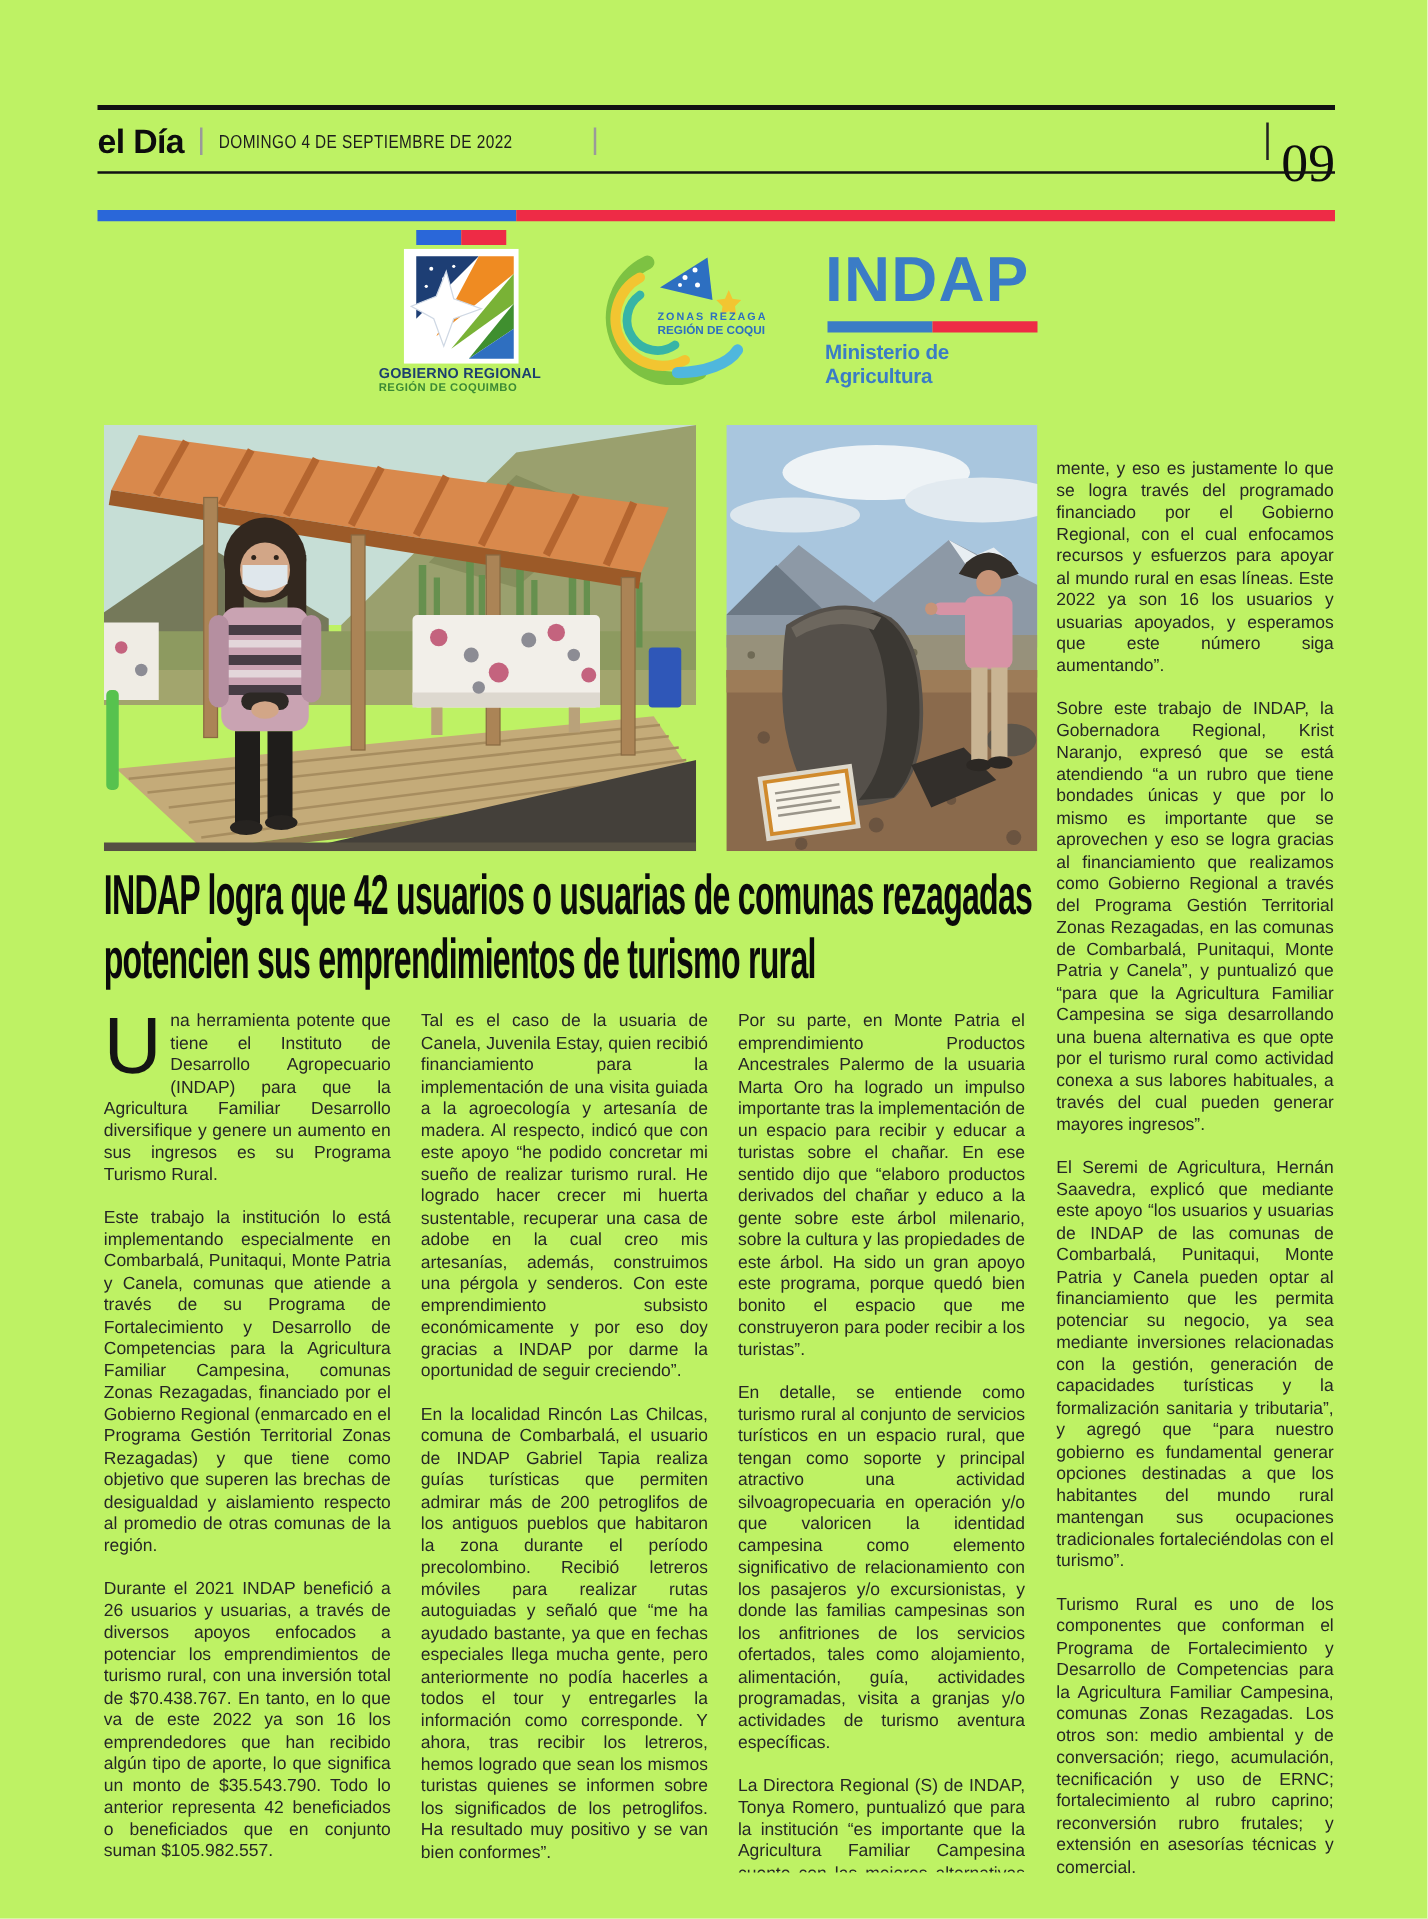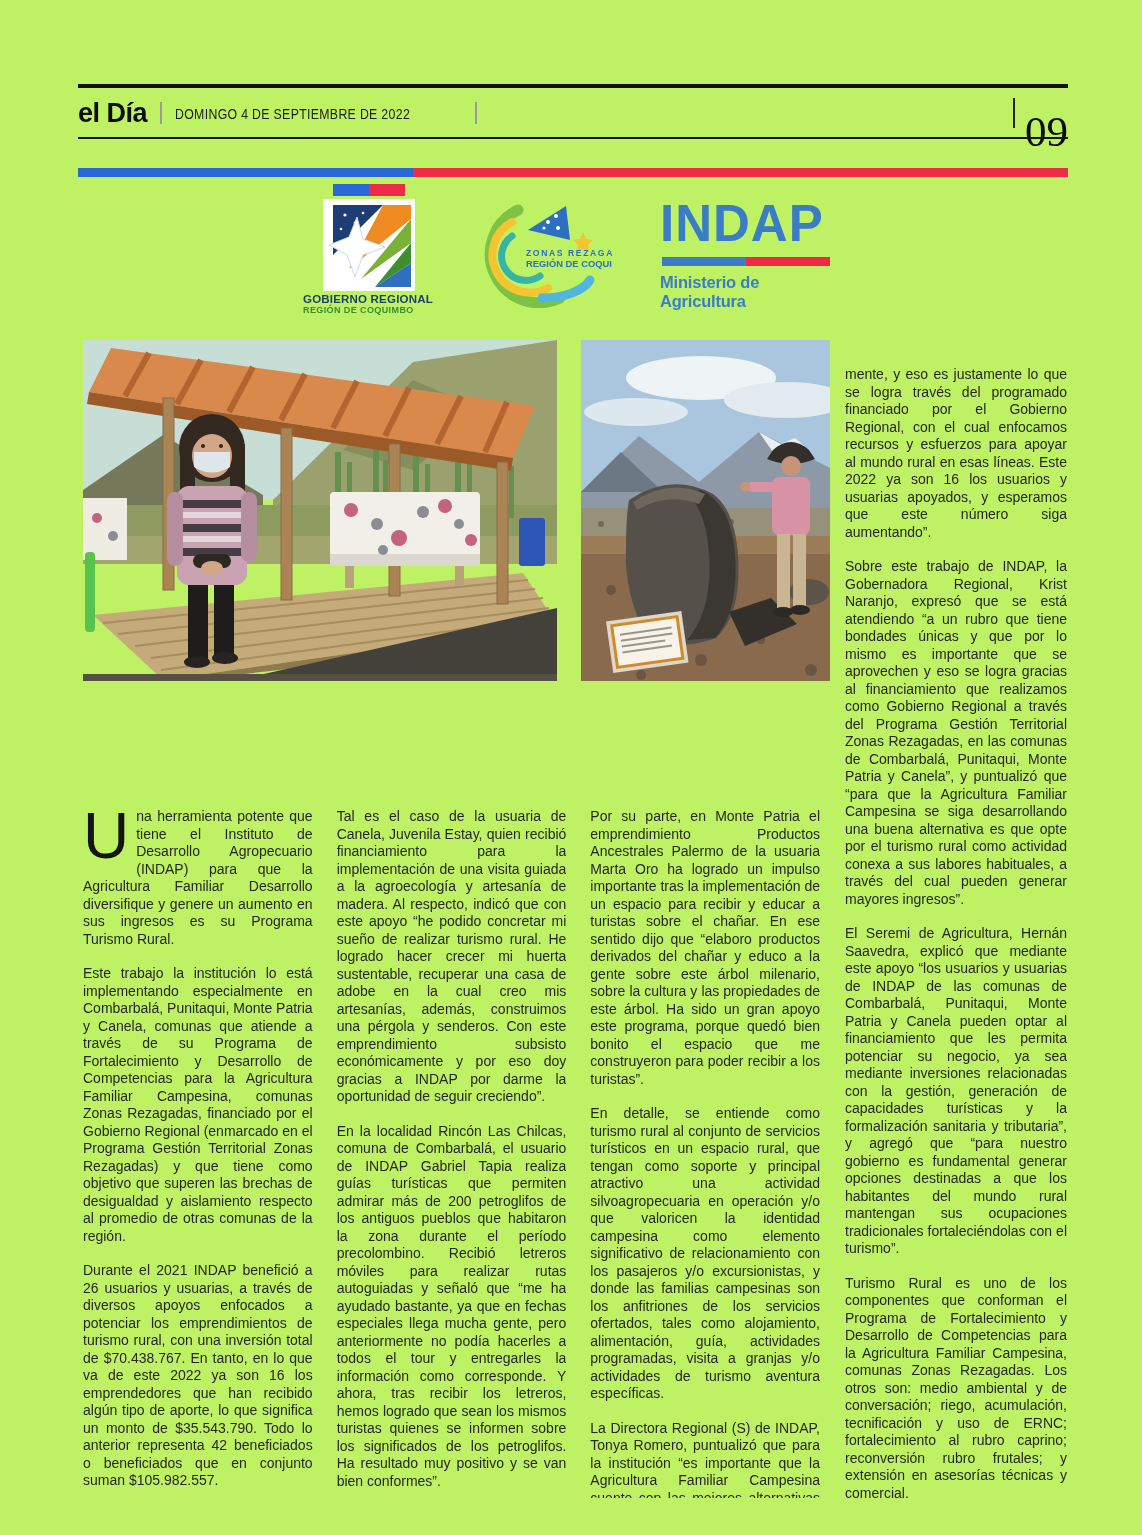--- a/index.html
+++ b/index.html
@@ -277,20 +277,26 @@
         <g fill="#9a958a">
             <rect x="40" y="290" width="52" height="2"></rect>
             <rect x="40" y="296" width="52" height="2"></rect>
             <rect x="40" y="302" width="44" height="2"></rect>
             <rect x="40" y="308" width="50" height="2"></rect>
           </g>
       </g>
     </svg>
   </div>
 
+  <div class="headline">
+    <div class="headline-inner">
+      <div>INDAP logra que 42 usuarios o usuarias de comunas rezagadas</div>
+      <div>potencien sus emprendimientos de turismo rural</div>
+    </div>
+  </div>
 
   <div class="cols123 bodytext">
     <div class="col">
       <p><span class="dropcap">U</span><span>na herramienta potente que tiene el Instituto de Desarrollo Agropecuario (INDAP) para que la Agricultura Familiar Desarrollo diversifique y genere un aumento en sus ingresos es su Programa Turismo Rural.</span></p>
       <p>Este trabajo la institución lo está implementando especialmente en Combarbalá, Punitaqui, Monte Patria y Canela, comunas que atiende a través de su Programa de Fortalecimiento y Desarrollo de Competencias para la Agricultura Familiar Campesina, comunas Zonas Rezagadas, financiado por el Gobierno Regional (enmarcado en el Programa Gestión Territorial Zonas Rezagadas) y que tiene como objetivo que superen las brechas de desigualdad y aislamiento respecto al promedio de otras comunas de la región.</p>
       <p>Durante el 2021 INDAP benefició a 26 usuarios y usuarias, a través de diversos apoyos enfocados a potenciar los emprendimientos de turismo rural, con una inversión total de $70.438.767. En tanto, en lo que va de este 2022 ya son 16 los emprendedores que han recibido algún tipo de aporte, lo que significa un monto de $35.543.790. Todo lo anterior representa 42 beneficiados o beneficiados que en conjunto suman $105.982.557.</p>
     </div>
     <div class="col">
       <p>Tal es el caso de la usuaria de Canela, Juvenila Estay, quien recibió financiamiento para la implementación de una visita guiada a la agroecología y artesanía de madera. Al respecto, indicó que con este apoyo “he podido concretar mi sueño de realizar turismo rural. He logrado hacer crecer mi huerta sustentable, recuperar una casa de adobe en la cual creo mis artesanías, además, construimos una pérgola y senderos. Con este emprendimiento subsisto económicamente y por eso doy gracias a INDAP por darme la oportunidad de seguir creciendo”.</p>
       <p>En la localidad Rincón Las Chilcas, comuna de Combarbalá, el usuario de INDAP Gabriel Tapia realiza guías turísticas que permiten admirar más de 200 petroglifos de los antiguos pueblos que habitaron la zona durante el período precolombino. Recibió letreros móviles para realizar rutas autoguiadas y señaló que “me ha ayudado bastante, ya que en fechas especiales llega mucha gente, pero anteriormente no podía hacerles a todos el tour y entregarles la información como corresponde. Y ahora, tras recibir los letreros, hemos logrado que sean los mismos turistas quienes se informen sobre los significados de los petroglifos. Ha resultado muy positivo y se van bien conformes”.</p>

